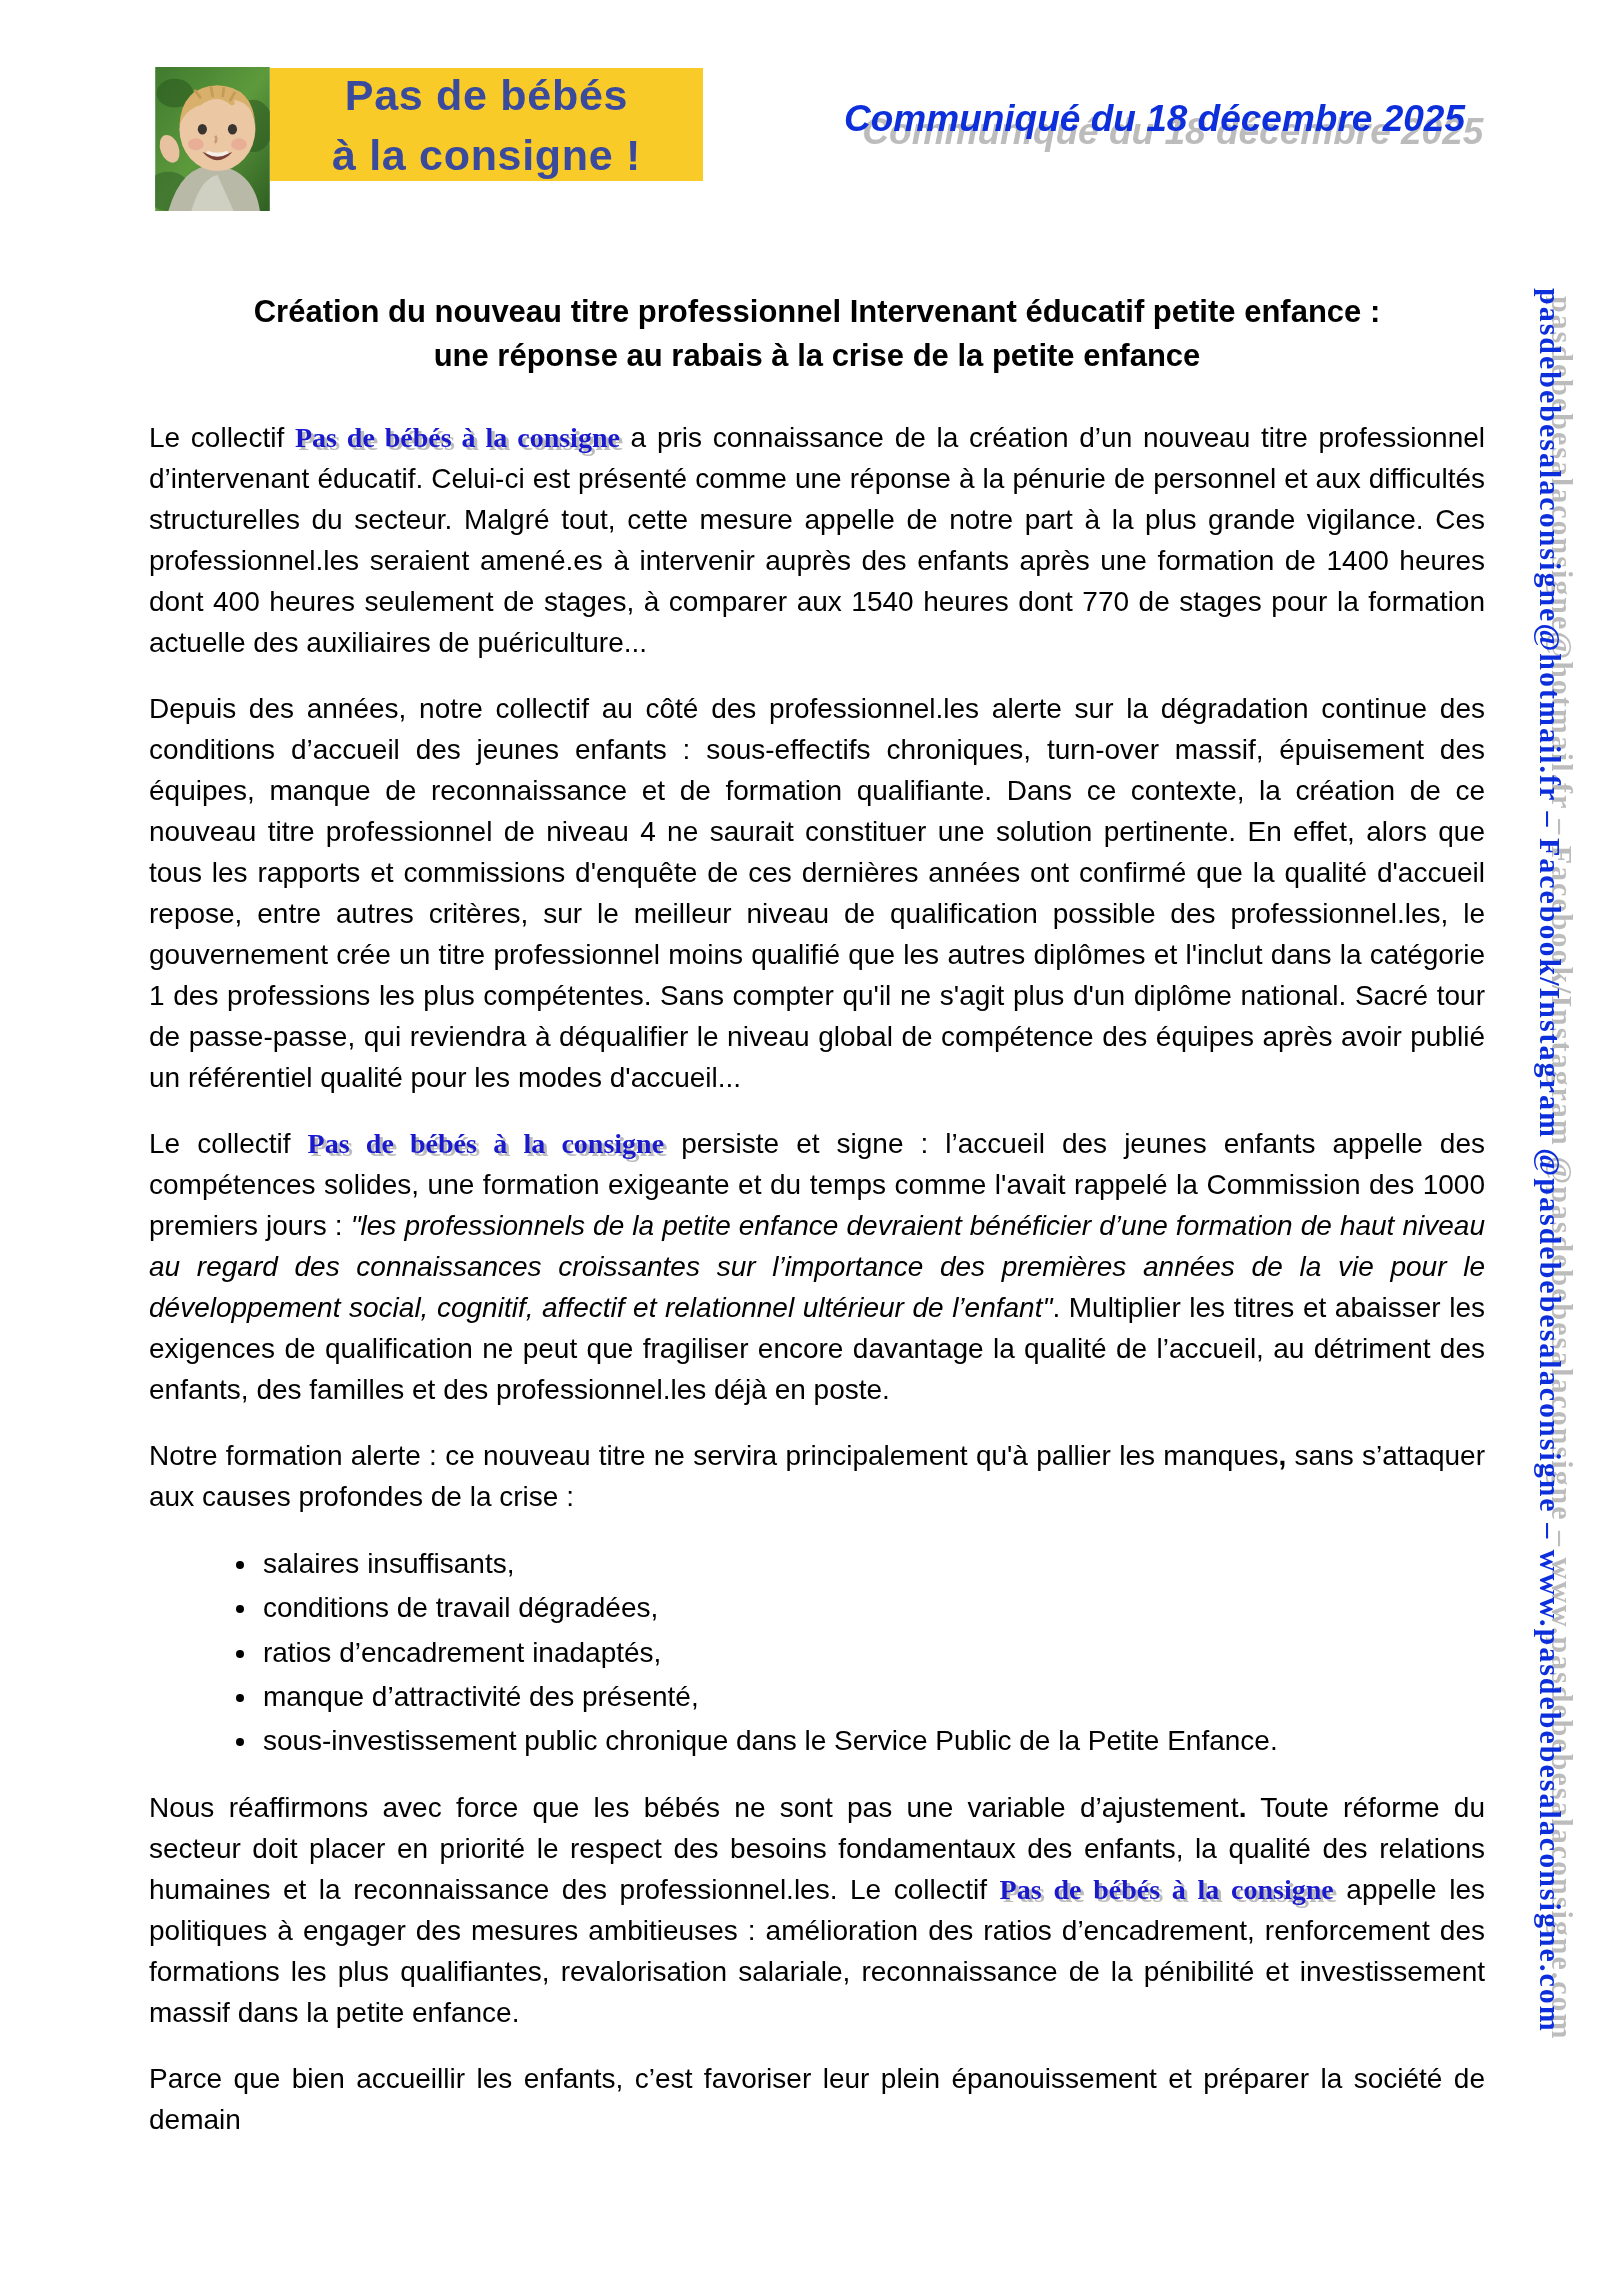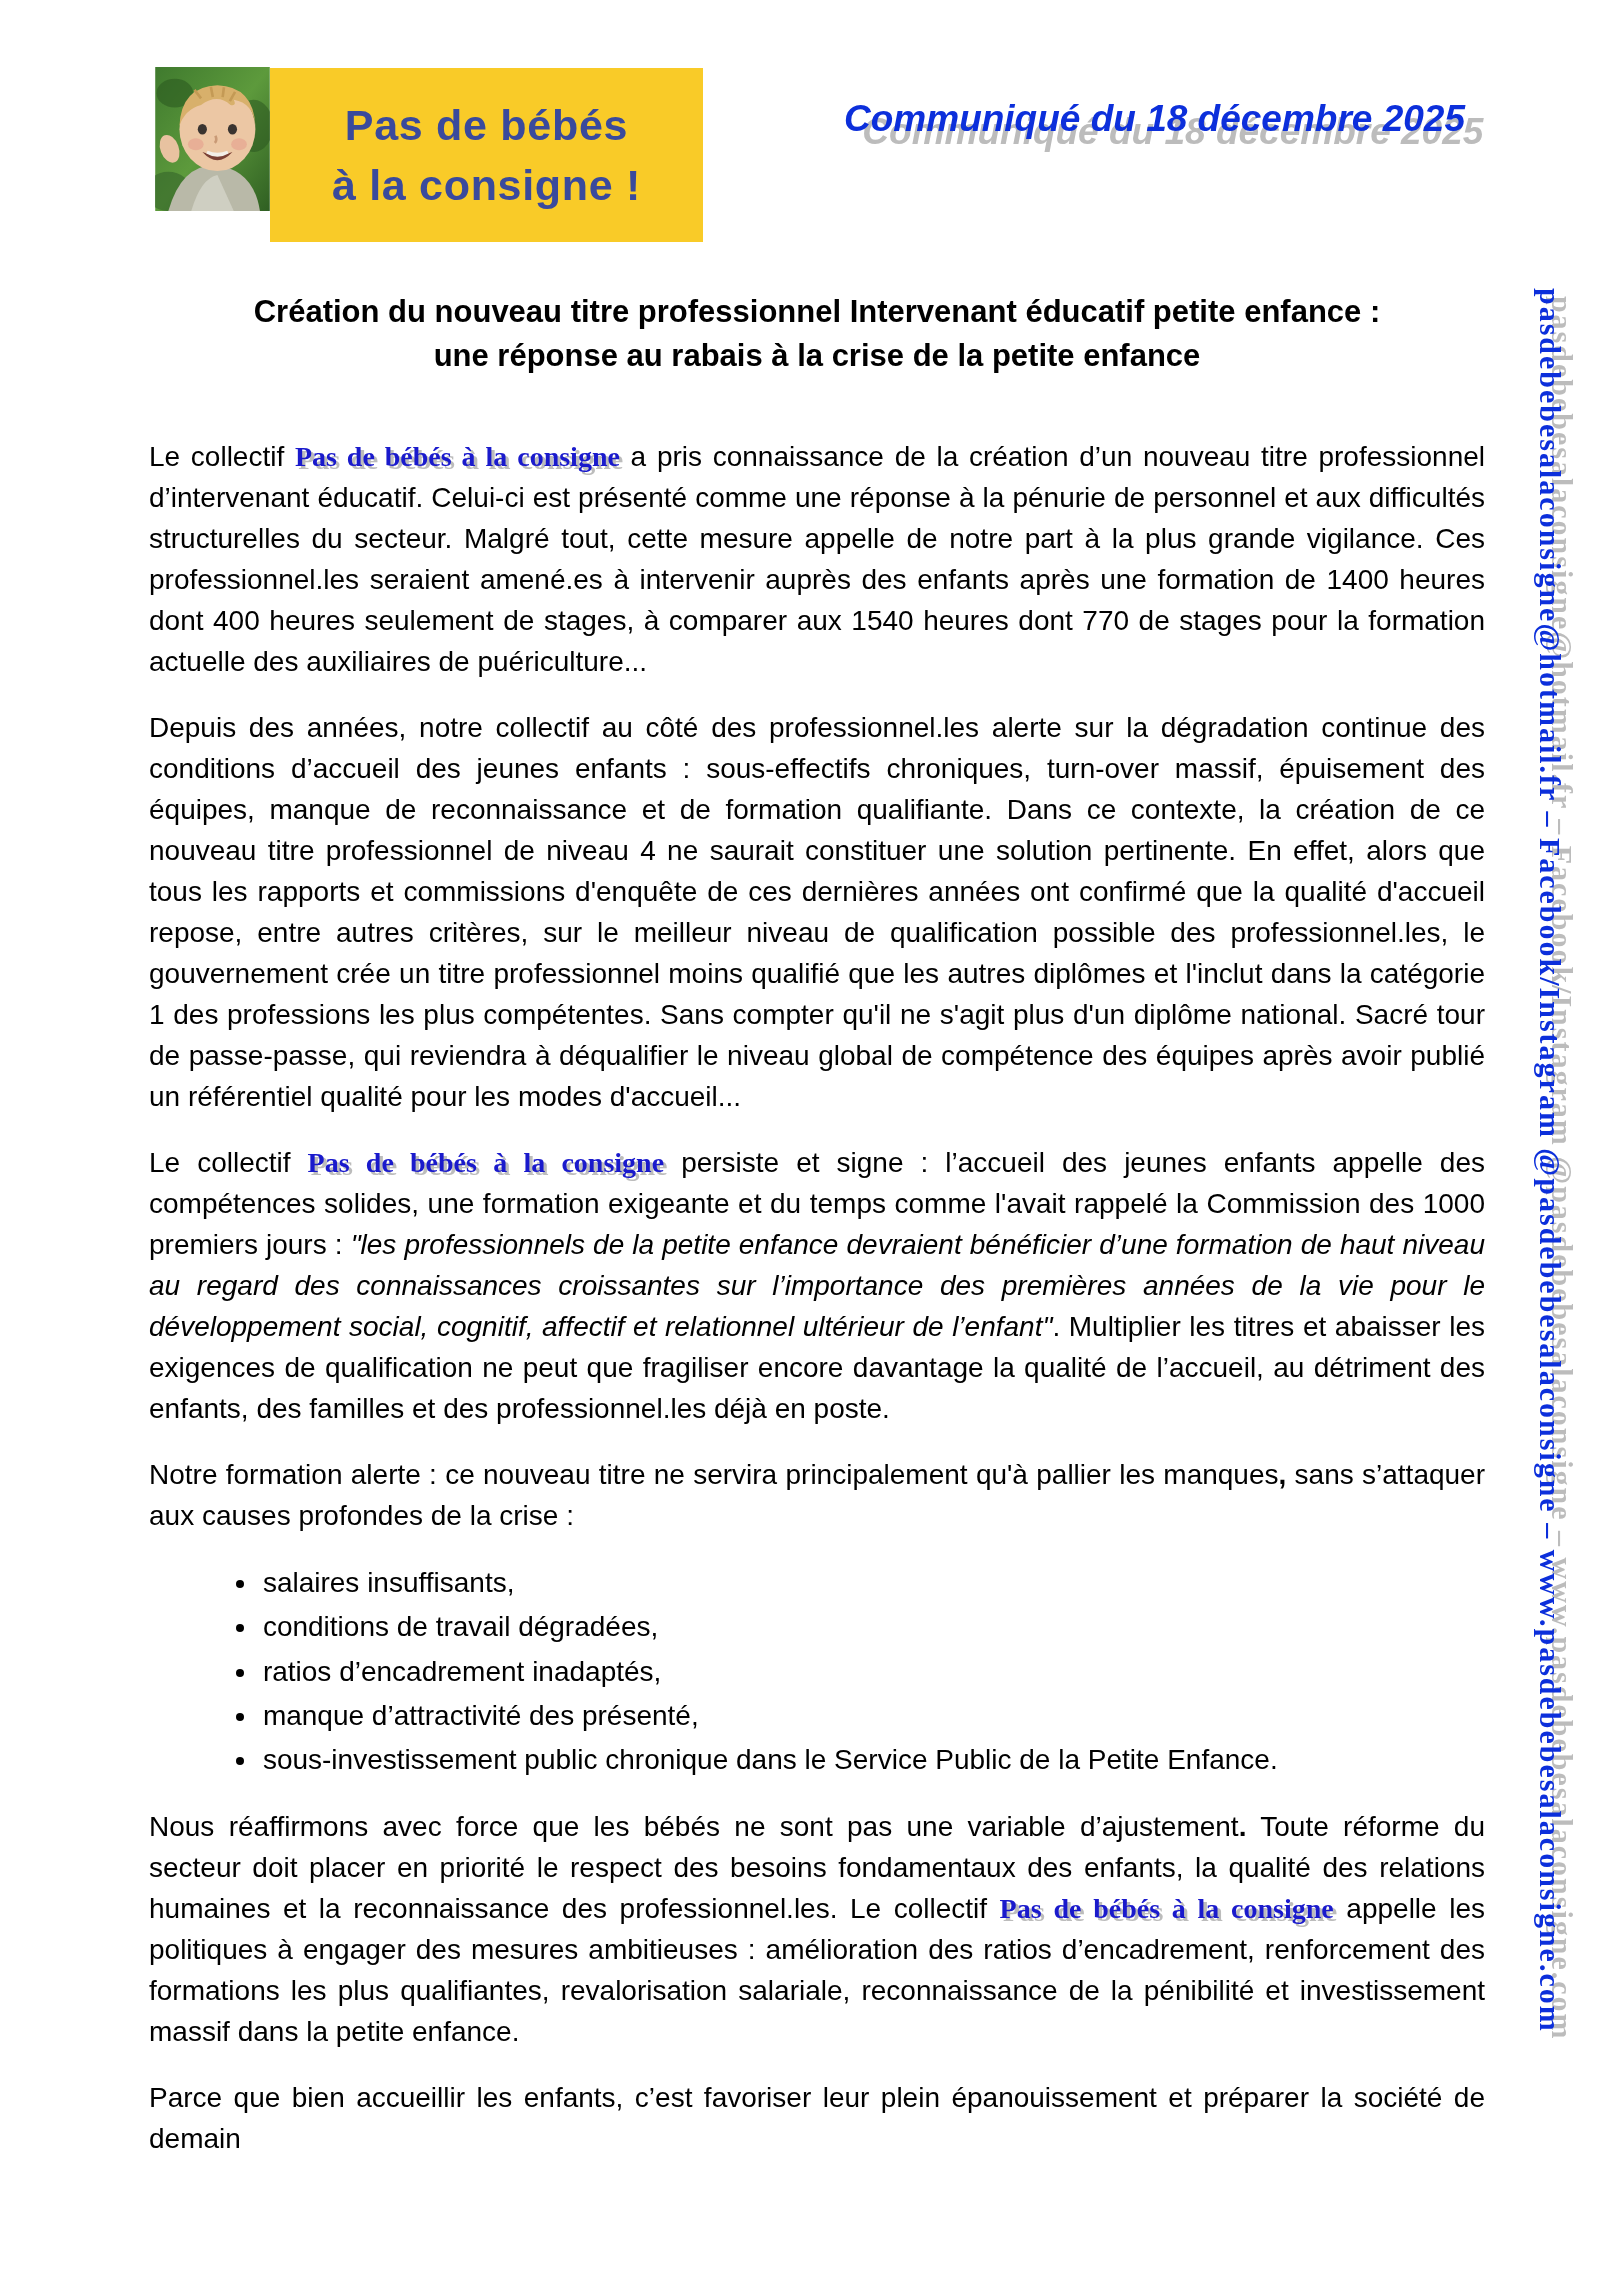--- a/index.html
+++ b/index.html
@@ -18,42 +18,42 @@
 
   
   .logo{
     position:absolute;left:155px;top:67px;width:548px;height:144px;
     display:flex;flex-direction:row;
   }
   .logo-photo{width:115px;height:144px;flex:0 0 auto;display:block;}
   .logo-yellow{
     flex:1 1 auto;background:var(--logo-yellow);
     display:flex;flex-direction:column;align-items:center;justify-content:center;
-    height:174px;margin-top:1.3px;
+    height:113px;margin-top:1.3px;
   }
   .logo-yellow .l1,.logo-yellow .l2{
     font-weight:bold;font-size:43px;line-height:60px;color:var(--logo-text-blue);
     letter-spacing:0.7px;white-space:nowrap;
   }
 
   .communique{
     position:absolute;top:98px;right:157px;
     font-size:37px;font-weight:bold;font-style:italic;
     color:var(--link-blue);
     text-shadow:18.3px 13px 0 var(--shadow-gray);
     white-space:nowrap;
   }
 
   
   .doc{
     position:absolute;left:149px;top:290px;width:1336px;
   }
   .doc-title{
     text-align:center;font-weight:bold;font-size:31px;line-height:44px;
-    margin-bottom:58px;color:#000;
+    margin-bottom:39px;color:#000;
   }
   .content{
     font-size:28px;line-height:41px;text-align:justify;
   }
   .para{margin:0 0 25px 0;}
   .seg-normal{}
   .seg-brand{
     color:var(--brand-blue);font-weight:bold;
     text-shadow:3.3px 2.6px 0 var(--shadow-gray);
     font-family:Liberation Serif, serif;

